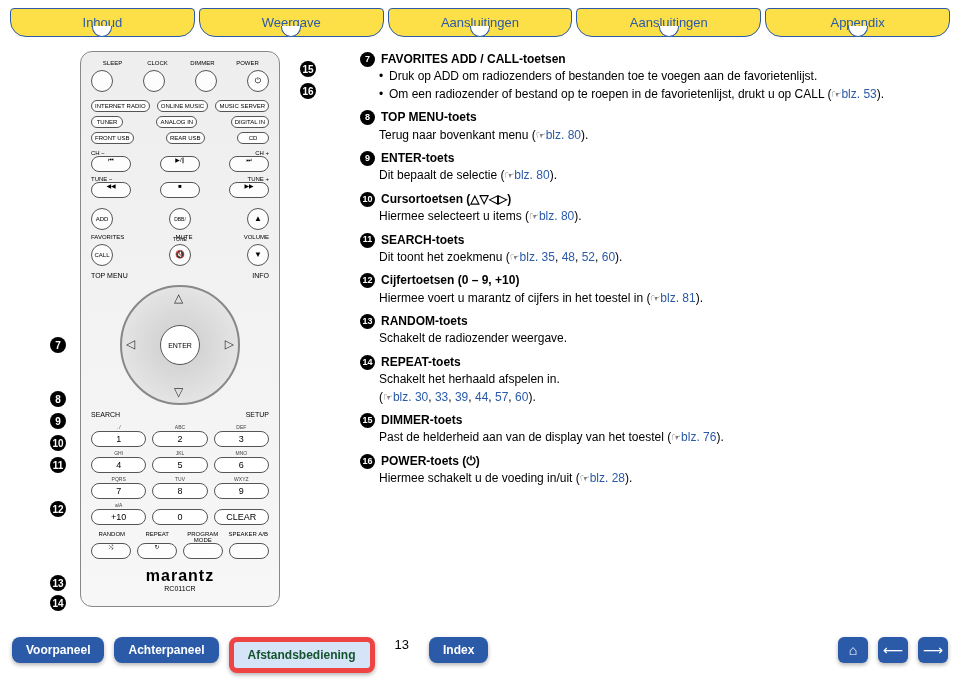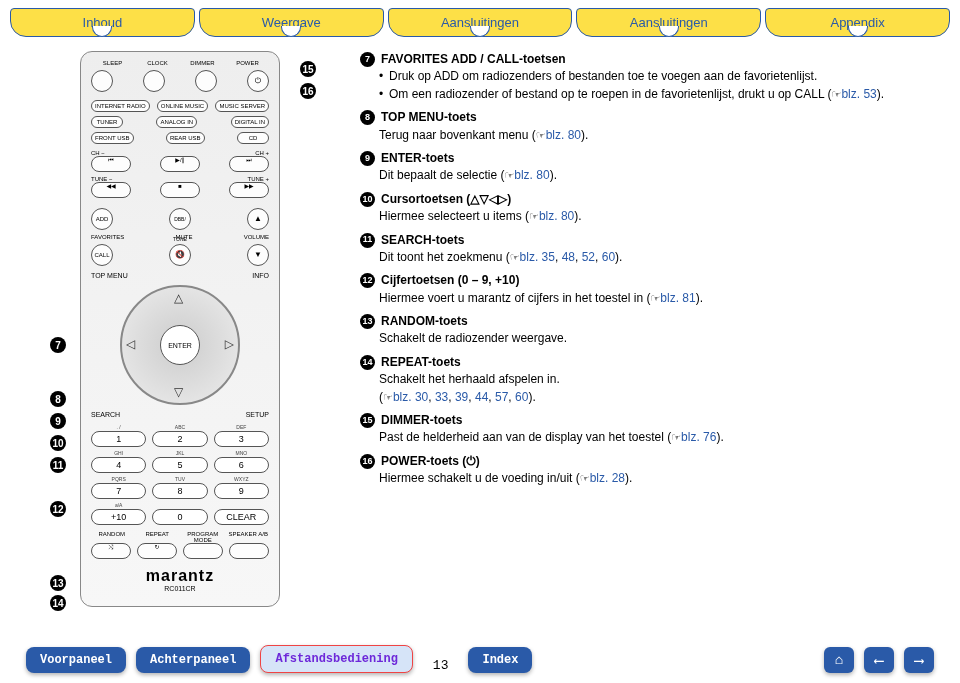--- a/index.html
+++ b/index.html
@@ -38,23 +38,23 @@
   .desc-col { flex: 1; font-size: 12px; line-height: 1.45; }
   .desc-item { margin-bottom: 6px; }
   .desc-head { display: flex; align-items: flex-start; gap: 6px; font-weight: bold; }
   .num-badge { width: 15px; height: 15px; border-radius: 50%; background: #000; color: #fff; font-size: 9px; display: inline-flex; align-items: center; justify-content: center; flex-shrink: 0; margin-top: 1px; }
   .desc-body { margin-left: 19px; font-weight: normal; }
   .bullet { padding-left: 10px; position: relative; }
   .bullet::before { content: "•"; position: absolute; left: 0; }
   .pglink { color: #2a5aa8; }
   .handicon { font-size: 11px; }
   
-  .foot { position: absolute; bottom: 10px; left: 0; right: 0; display: flex; align-items: flex-end; gap: 10px; padding: 0 26px; font-family: Liberation Mono, monospace; }
+  .foot { position: absolute; bottom: 10px; left: 0; right: 0; display: flex; align-items: flex-start; gap: 10px; padding: 0 12px; }
   .foot-btn { background: #2a5aa8; color: #fff; border-radius: 8px; padding: 6px 14px; font-size: 12px; font-weight: bold; box-shadow: 0 2px 4px rgba(0,0,0,.3); }
-  .foot-btn.light { background: #d6e4f8; color: #6d28d9; border: 1px solid #ef4444; }
+  .foot-btn.light { background: #d6e4f8; color: #14532d; border: 5px solid #ef4444; }
   .pagenum { font-size: 13px; color: #000; padding: 0 10px; }
   .spacer { flex: 1; }
   .icon-btn { width: 30px; height: 26px; background: #2a5aa8; border-radius: 6px; display: flex; align-items: center; justify-content: center; color: #fff; font-size: 14px; box-shadow: 0 2px 4px rgba(0,0,0,.3); }
 </style>
 </head>
 <body>
 
 <div class="top-tabs">
   <div class="top-tab">Inhoud</div>
   <div class="top-tab">Weergave</div>

